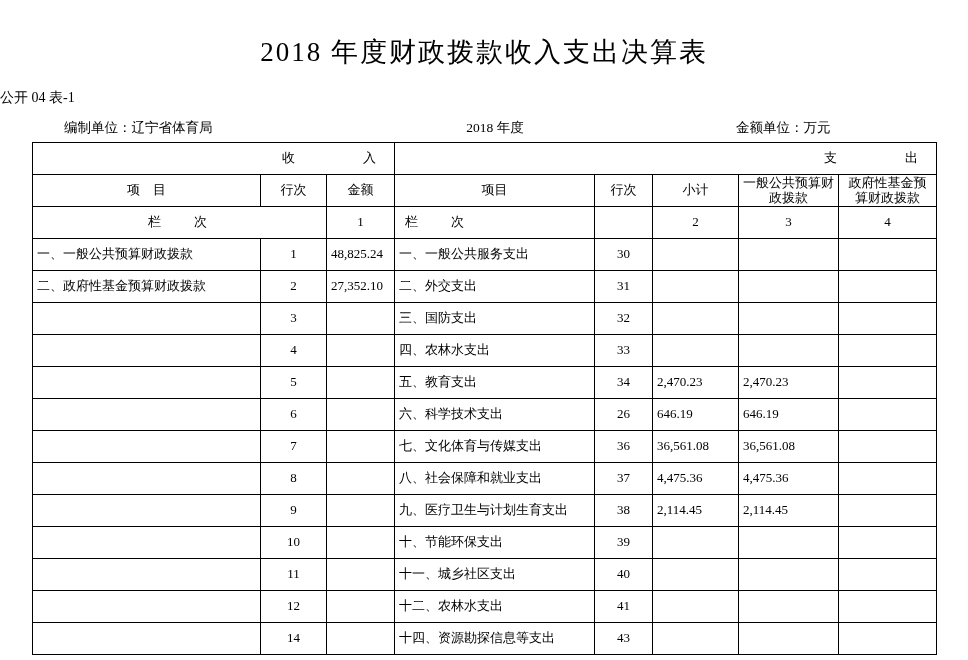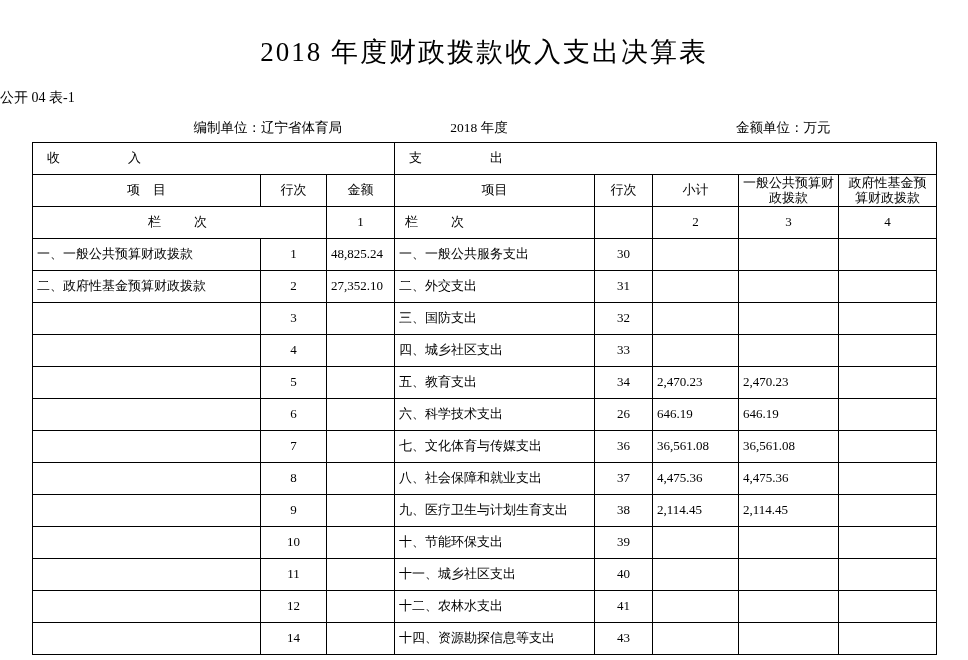--- a/index.html
+++ b/index.html
@@ -34,21 +34,21 @@
     padding-right: 32px;
     padding-top: 19px;
   }
   .meta-row {
     display: flex;
     align-items: flex-end;
     font-size: 13.5px;
     padding: 12px 32px 5px 32px;
     box-sizing: border-box;
   }
-  .meta-left { width: 310px; text-align: right; }
+  .meta-left { width: 310px; text-align: left; margin-left: 32px; }
   .meta-center { flex: 1; text-align: center; padding-right: 120px;}
   .meta-right { width: 200px; text-align: left; }
 
   table.fin {
     border-collapse: collapse;
     margin: 0 32px;
     width: 904px;
     table-layout: fixed;
     font-size: 13px;
   }
@@ -56,21 +56,21 @@
     border: 1px solid #000000;
     padding: 0 4px;
     height: 31px;
     vertical-align: middle;
     font-size: 13px;
     line-height: 1.15;
   }
   .c-center { text-align: center; }
   .c-left { text-align: left; }
   .c-right { text-align: left; padding-right: 12px !important; }
-  .hdr-group { text-align: left; letter-spacing: 14px; padding-left: 14px !important;}
+  .hdr-group { text-align: right; letter-spacing: 14px; padding-left: 14px !important;}
   .hdr-tall { height: 46px; }
   .lanci { letter-spacing: 10px; padding-left: 10px !important; }
   .small-head { font-size: 12.5px; line-height: 1.25; }
 </style>
 </head>
 <body>
 
 <div class="page">
 
   <div class="doc-title">2018 年度财政拨款收入支出决算表</div>
@@ -146,21 +146,21 @@
         <td class="c-left">三、国防支出</td>
         <td class="c-center">32</td>
         <td class="c-right"></td>
         <td class="c-right"></td>
         <td class="c-right"></td>
       </tr>
       <tr>
         <td class="c-left"></td>
         <td class="c-center">4</td>
         <td class="c-right"></td>
-        <td class="c-left">四、城乡社区支出</td>
+        <td class="c-left">四、农林水支出</td>
         <td class="c-center">33</td>
         <td class="c-right"></td>
         <td class="c-right"></td>
         <td class="c-right"></td>
       </tr>
       <tr>
         <td class="c-left"></td>
         <td class="c-center">5</td>
         <td class="c-right"></td>
         <td class="c-left">五、教育支出</td>

